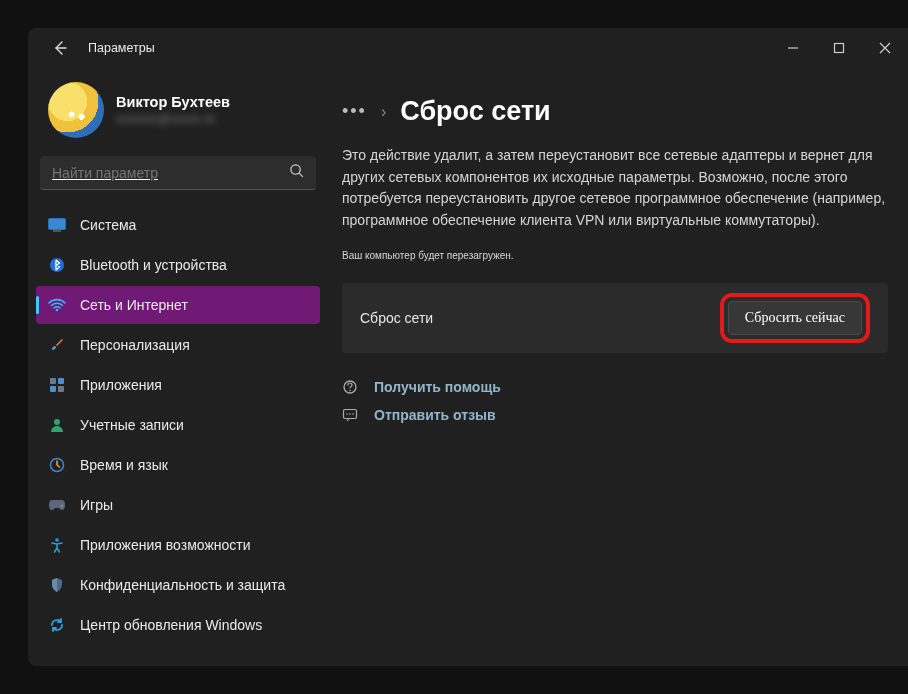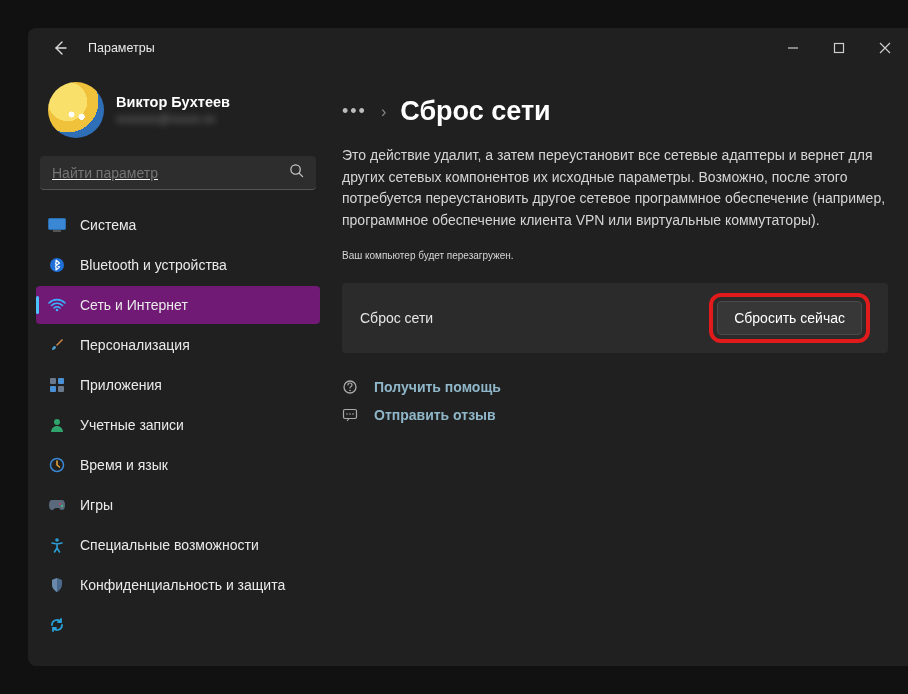--- a/index.html
+++ b/index.html
@@ -167,20 +167,21 @@
     padding: 4px;
   }
   .reset-btn {
     background:#373737;
     color:#fff;
     border:1px solid #4a4a4a;
     border-radius:4px;
     padding: 8px 16px;
     font-size:14px;
     cursor:pointer;
+    font-family:Liberation Serif, serif;
   }
   .links { display:flex; flex-direction:column; gap:12px; }
   .linkrow { display:flex; align-items:center; gap:14px; font-size:14px; }
   .linkrow .licon { width:18px; display:flex; color:#bbb; }
   .linkrow a { color:#8fb7c9; text-decoration:none; cursor:pointer;font-weight:bold; }
 </style>
 </head>
 <body>
 
 <div class="window">
@@ -307,38 +308,39 @@
             </span>
           <span>Игры</span>
         </li>
         <li>
           <span class="nicon">
               <svg width="16" height="16" viewBox="0 0 16 16">
                 <circle cx="8" cy="3" r="1.8" fill="#2a9fd6"></circle>
                 <path d="M3 6l5 1 5-1M8 7v4m0 0-2.5 4M8 11l2.5 4" stroke="#2a9fd6" stroke-width="1.6" fill="none" stroke-linecap="round"></path>
               </svg>
             </span>
-          <span>Специальные возможности</span>
+          <span>Приложения возможности</span>
         </li>
         <li>
           <span class="nicon">
               <svg width="16" height="16" viewBox="0 0 16 16">
                 <path d="M8 1 3 3v4c0 4 2.5 6.5 5 8 2.5-1.5 5-4 5-8V3z" fill="#4a6a8c"></path>
                 <path d="M8 1 3 3v4c0 4 2.5 6.5 5 8z" fill="#6a8aac"></path>
               </svg>
             </span>
           <span>Конфиденциальность и защита</span>
         </li>
         <li>
           <span class="nicon">
               <svg width="16" height="16" viewBox="0 0 16 16">
                 <path d="M3 8a5 5 0 0 1 9-3M13 8a5 5 0 0 1-9 3" stroke="#2aa0d6" stroke-width="1.8" fill="none" stroke-linecap="round"></path>
                 <path d="M12 2v3h-3M4 14v-3h3" stroke="#2aa0d6" stroke-width="1.8" fill="none" stroke-linecap="round" stroke-linejoin="round"></path>
               </svg>
             </span>
+          <span>Центр обновления Windows</span>
         </li>
       </ul>
     </aside>
 
     <main class="main">
       <div class="breadcrumb">
         <span class="bc-ell">•••</span>
         <span class="bc-sep">›</span>
         <span class="bc-title">Сброс сети</span>
       </div>

